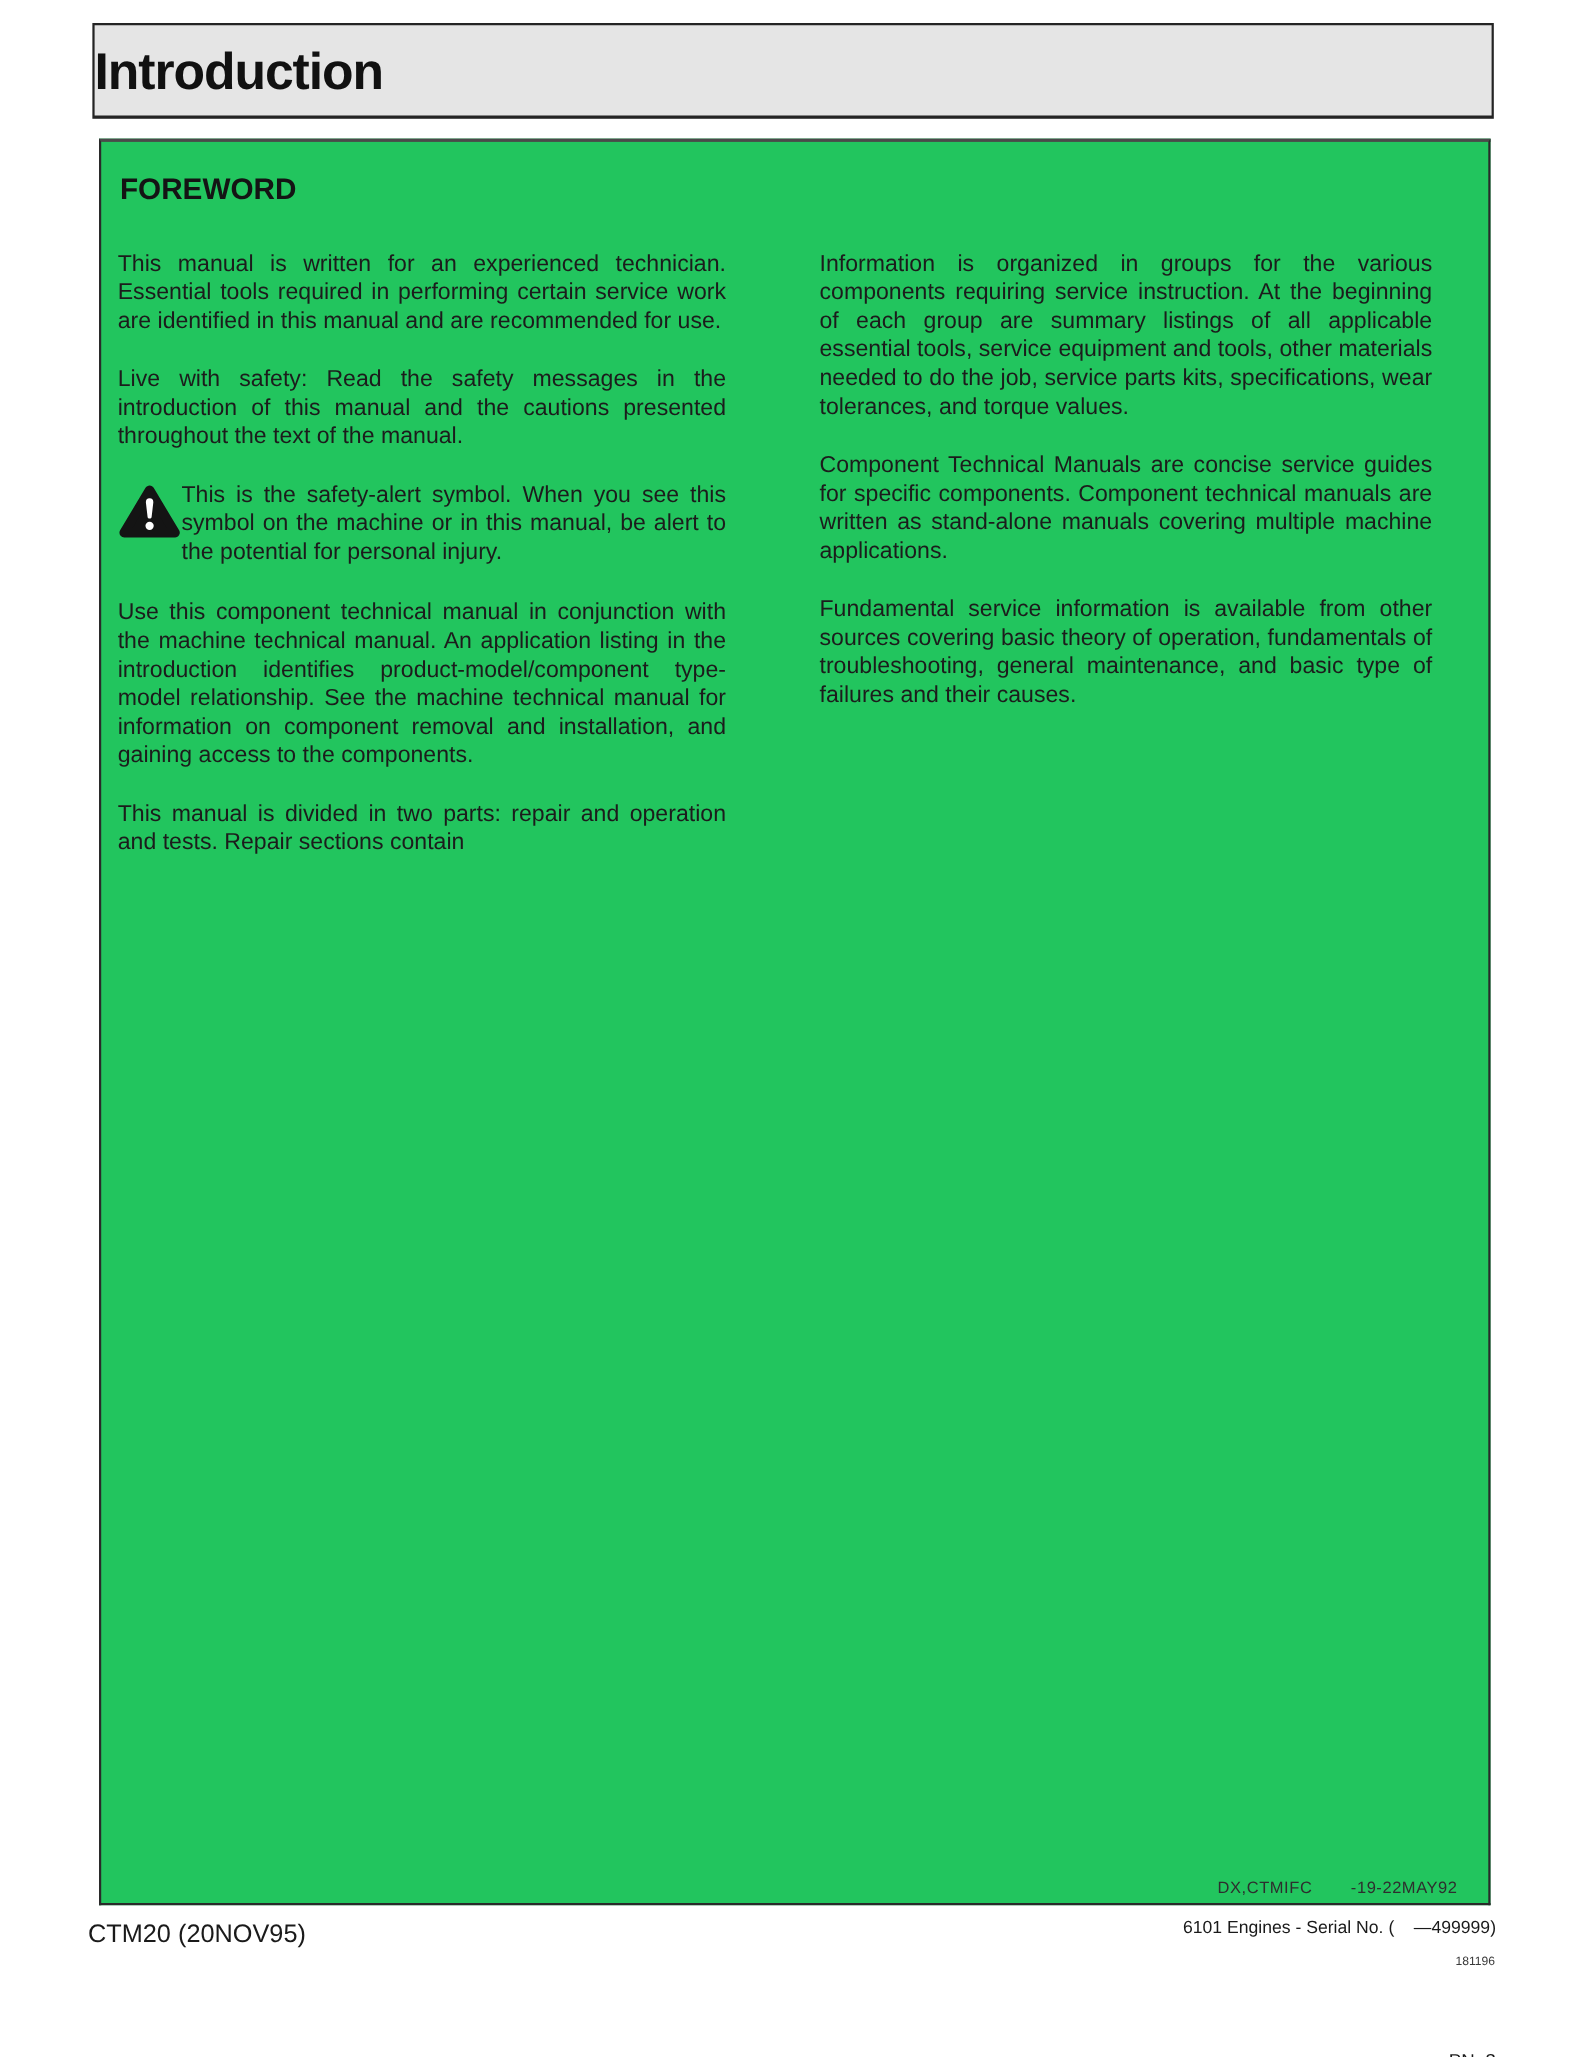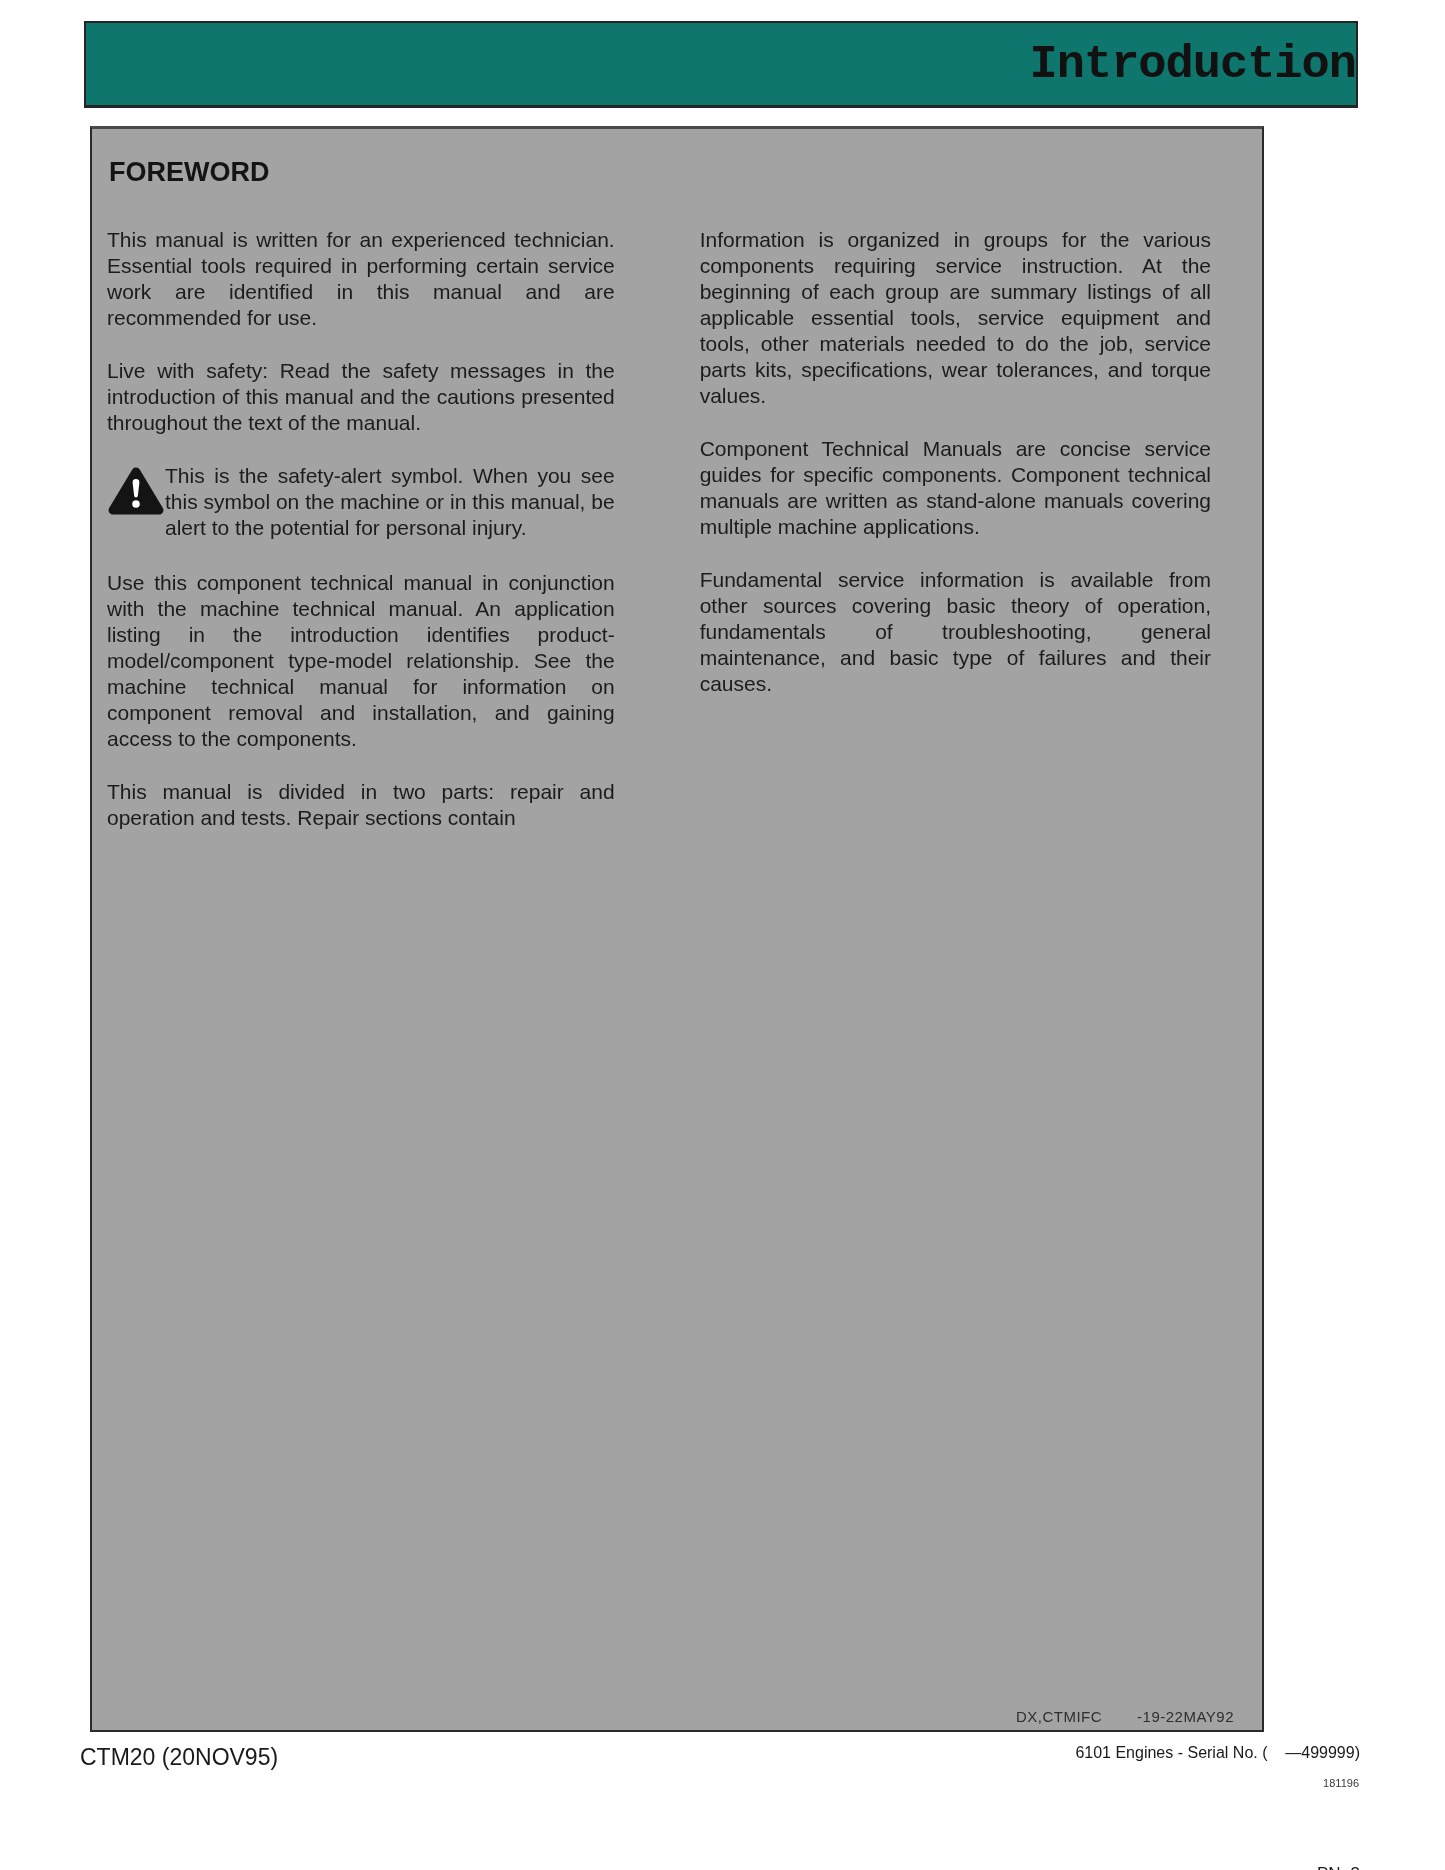--- a/index.html
+++ b/index.html
@@ -18,40 +18,39 @@
     position: absolute;
     left: 84px;
     top: 21px;
     width: 1274px;
     height: 87px;
     border: 2px solid #242424;
     border-bottom-width: 3px;
     box-sizing: border-box;
     display: flex;
     align-items: center;
-    justify-content: flex-end;
-    background: #0f766e;
-    font-family: Liberation Mono, monospace;
+    justify-content: flex-start;
+    background: #e5e5e5;
   }
   .page-title {
     font-size: 47px;
     font-weight: bold;
     letter-spacing: -1px;
     color: #111111;
   }
   .main-box {
     position: absolute;
     left: 90px;
     top: 126px;
-    width: 1174px;
+    width: 1265px;
     height: 1606px;
     border: 2px solid #2a2a2a;
     border-top: 3px solid #4a4a4a;
     box-sizing: border-box;
-    background: #a3a3a3;
+    background: #22c55e;
     padding: 28px 51px 0 15px;
   }
   .section-heading {
     font-size: 27px;
     font-weight: bold;
     color: #141414;
     margin: 0 0 0 2px;
   }
   .columns {
     display: flex;

